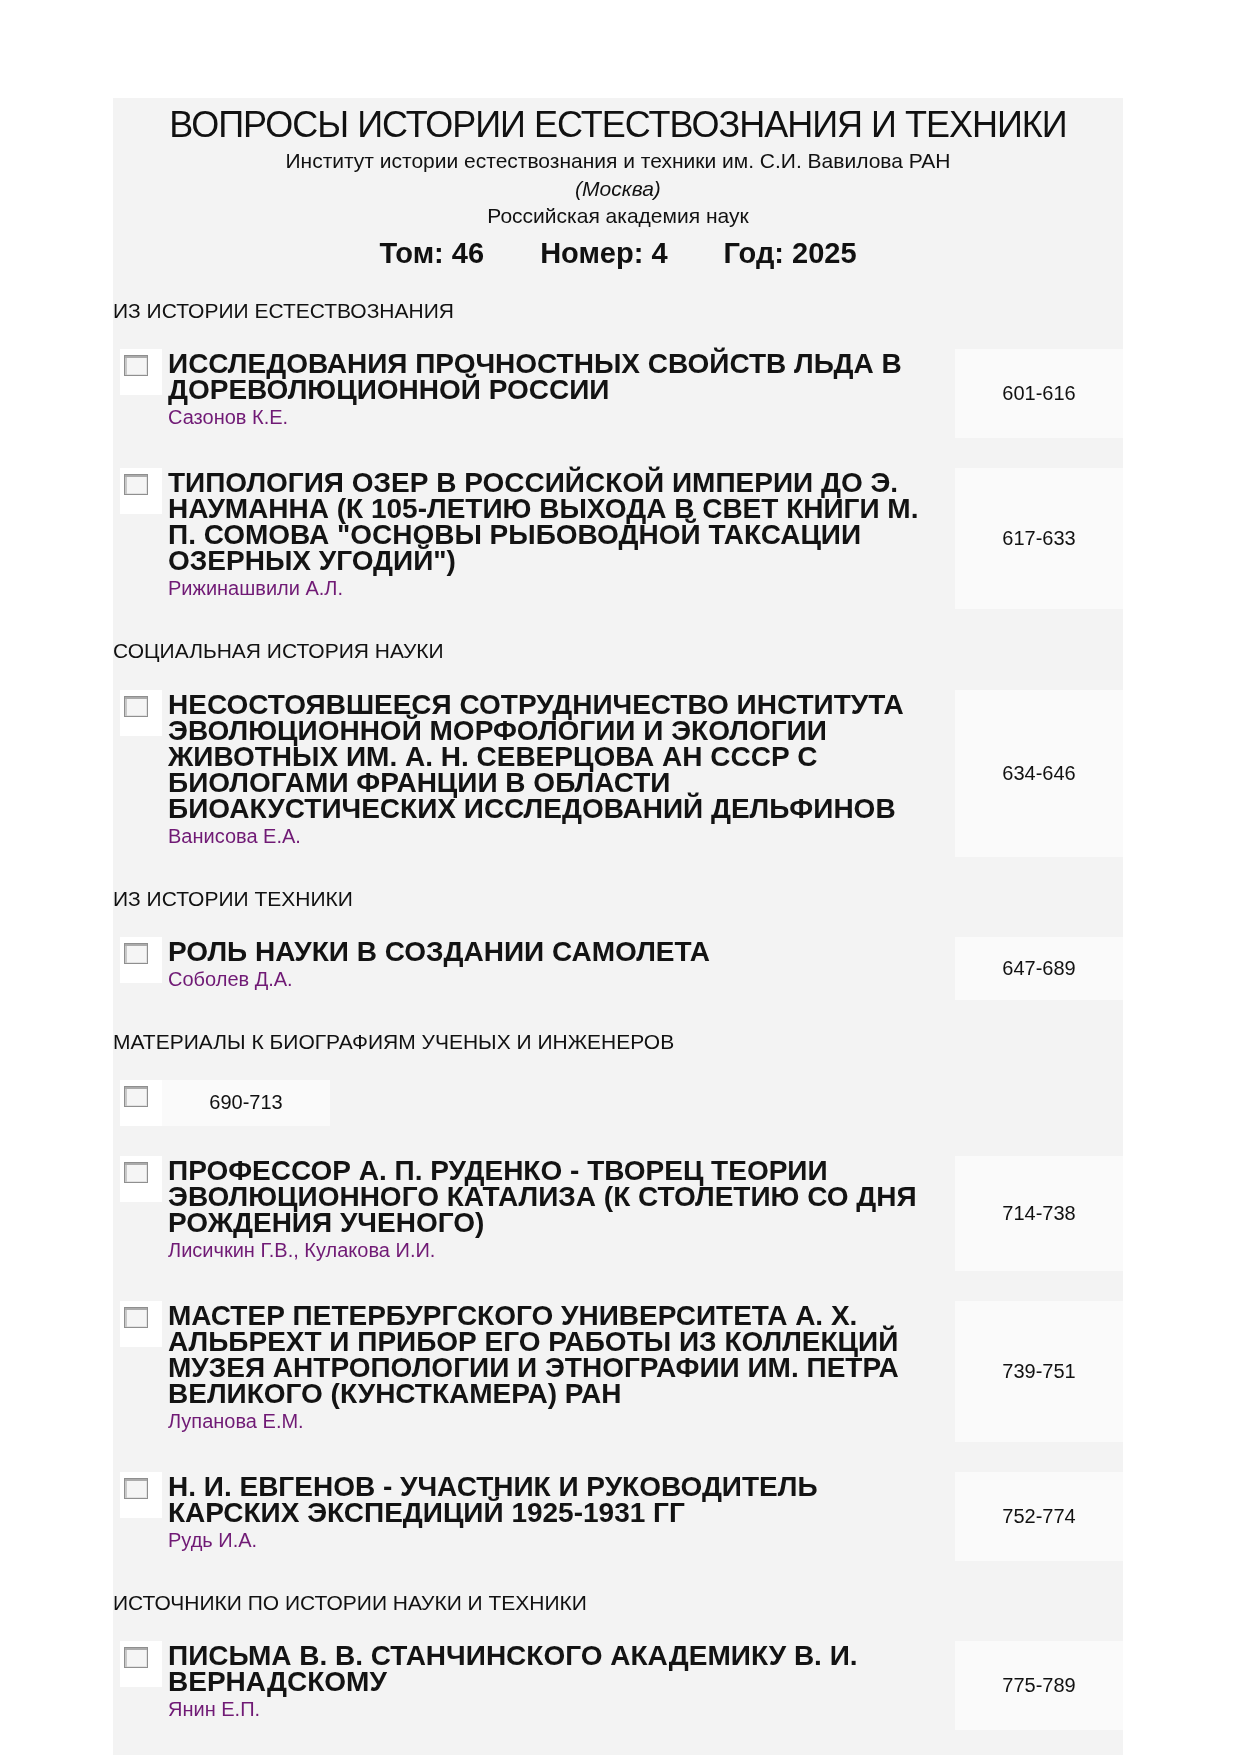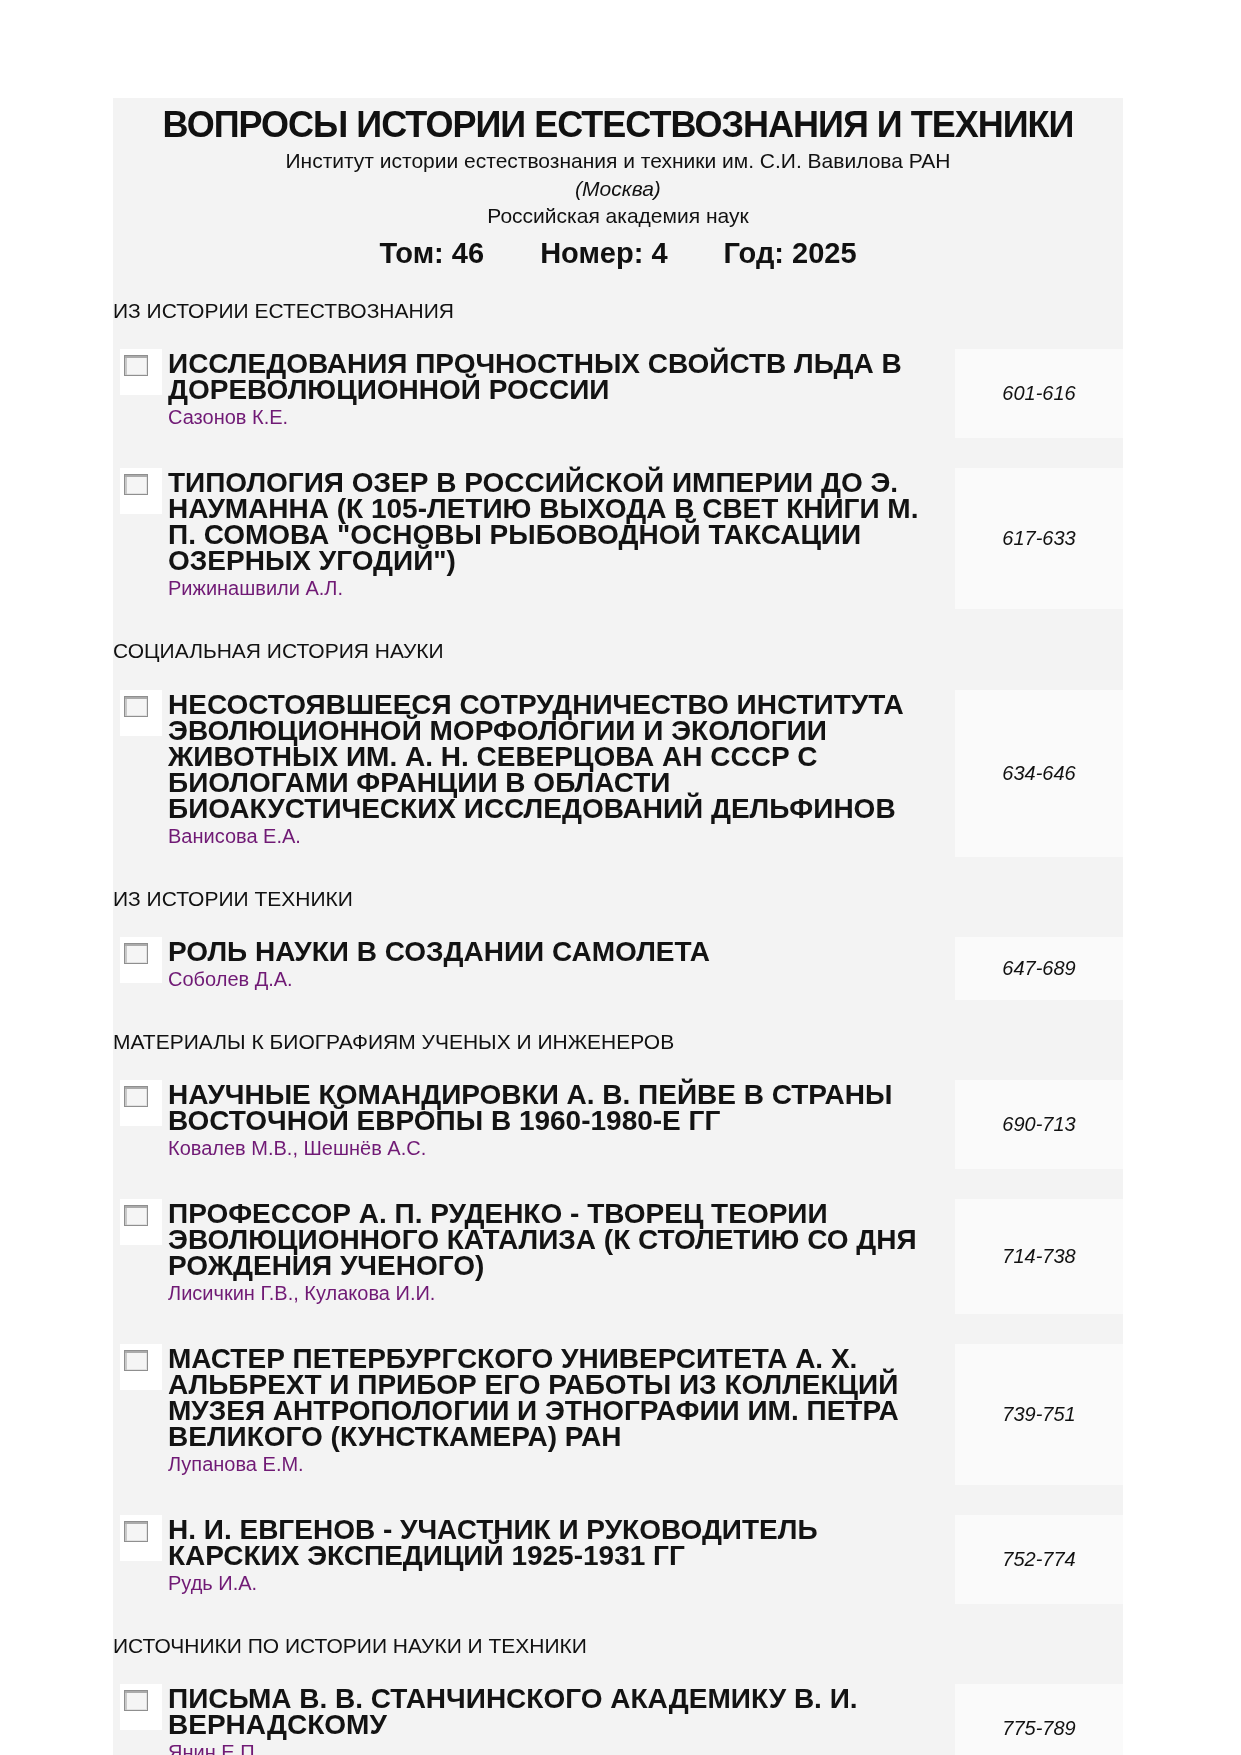--- a/index.html
+++ b/index.html
@@ -20,21 +20,21 @@
     left: 113px;
     top: 98px;
     width: 1010px;
     min-height: 1410px;
     background: #f3f3f3;
     box-sizing: border-box;
     padding: 5px 0 18px 0;
   }
   .journal-title {
     font-size: 36px;
-    font-weight: bold;
+    font-weight: normal;
     letter-spacing: -1px;
     text-align: center;
     white-space: nowrap;
     line-height: 1.2;
   }
   .sub-line {
     font-size: 21px;
     text-align: center;
     line-height: 1.22;
     margin-top: 2px;
@@ -95,21 +95,20 @@
   }
   .pages-cell {
     flex: none;
     width: 168px;
     background: #fafafa;
     display: flex;
     align-items: center;
     justify-content: center;
     font-size: 20px;
     color: #111111;
-    font-style: italic;
   }
 </style>
 </head>
 <body>
 
 <div class="page-panel">
   <div class="journal-title">ВОПРОСЫ ИСТОРИИ ЕСТЕСТВОЗНАНИЯ И ТЕХНИКИ</div>
   <div class="sub-line">Институт истории естествознания и техники им. С.И. Вавилова РАН</div>
   <div class="sub-line italic">(Москва)</div>
   <div class="sub-line">Российская академия наук</div>
@@ -161,24 +160,20 @@
           <div class="article-title">РОЛЬ НАУКИ В СОЗДАНИИ САМОЛЕТА</div>
           <div class="article-authors">Соболев Д.А.</div>
         </div>
         <div class="pages-cell">647-689</div>
       </div>
       <div class="section-heading">МАТЕРИАЛЫ К БИОГРАФИЯМ УЧЕНЫХ И ИНЖЕНЕРОВ</div>
       <div class="article-row">
         <div class="icon-cell">
           <div class="ph-icon"></div>
         </div>
-        <div class="article-main">
-          <div class="article-title">НАУЧНЫЕ КОМАНДИРОВКИ А. В. ПЕЙВЕ В СТРАНЫ ВОСТОЧНОЙ ЕВРОПЫ В 1960-1980-Е ГГ</div>
-          <div class="article-authors">Ковалев М.В., Шешнёв А.С.</div>
-        </div>
         <div class="pages-cell">690-713</div>
       </div>
       <div class="article-row">
         <div class="icon-cell">
           <div class="ph-icon"></div>
         </div>
         <div class="article-main">
           <div class="article-title">ПРОФЕССОР А. П. РУДЕНКО - ТВОРЕЦ ТЕОРИИ ЭВОЛЮЦИОННОГО КАТАЛИЗА (К СТОЛЕТИЮ СО ДНЯ РОЖДЕНИЯ УЧЕНОГО)</div>
           <div class="article-authors">Лисичкин Г.В., Кулакова И.И.</div>
         </div>

